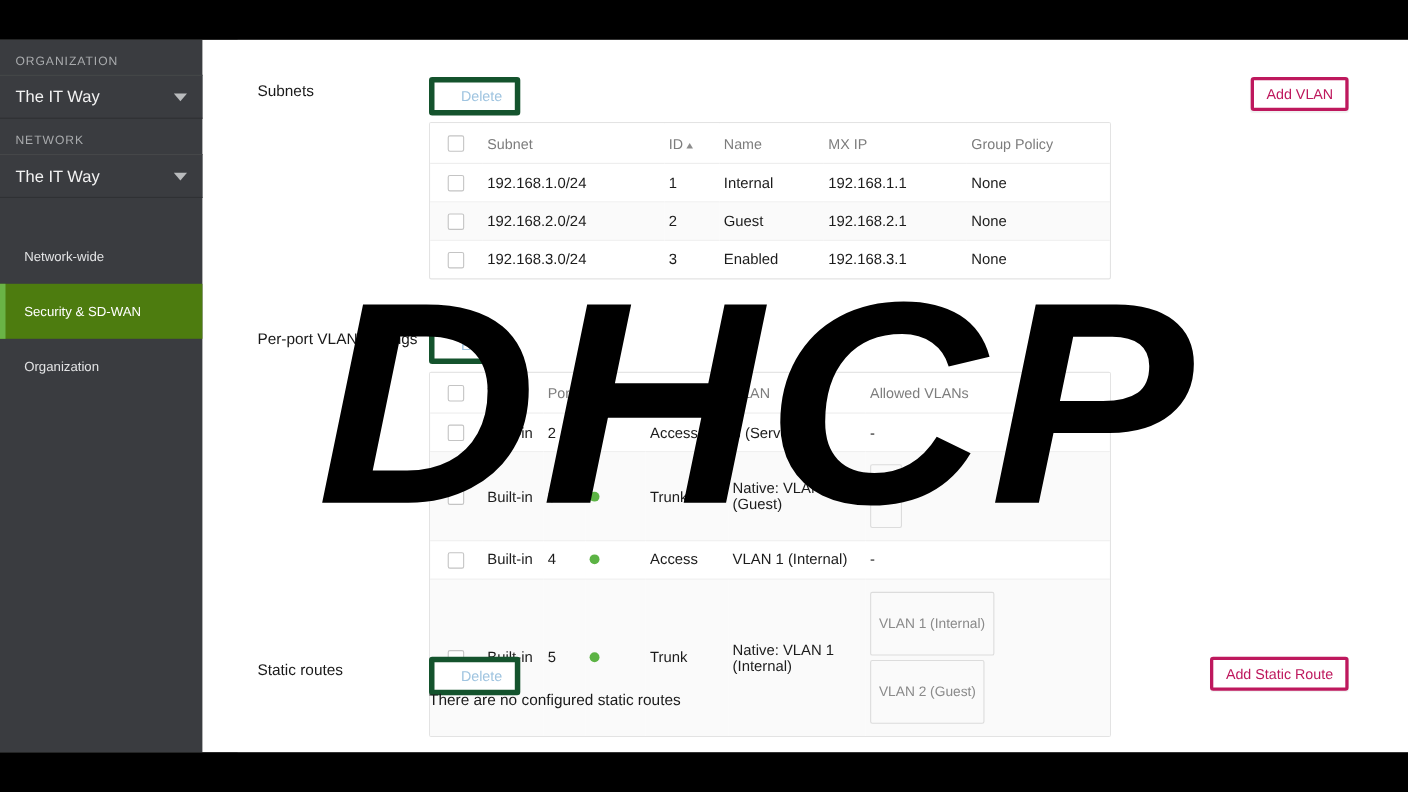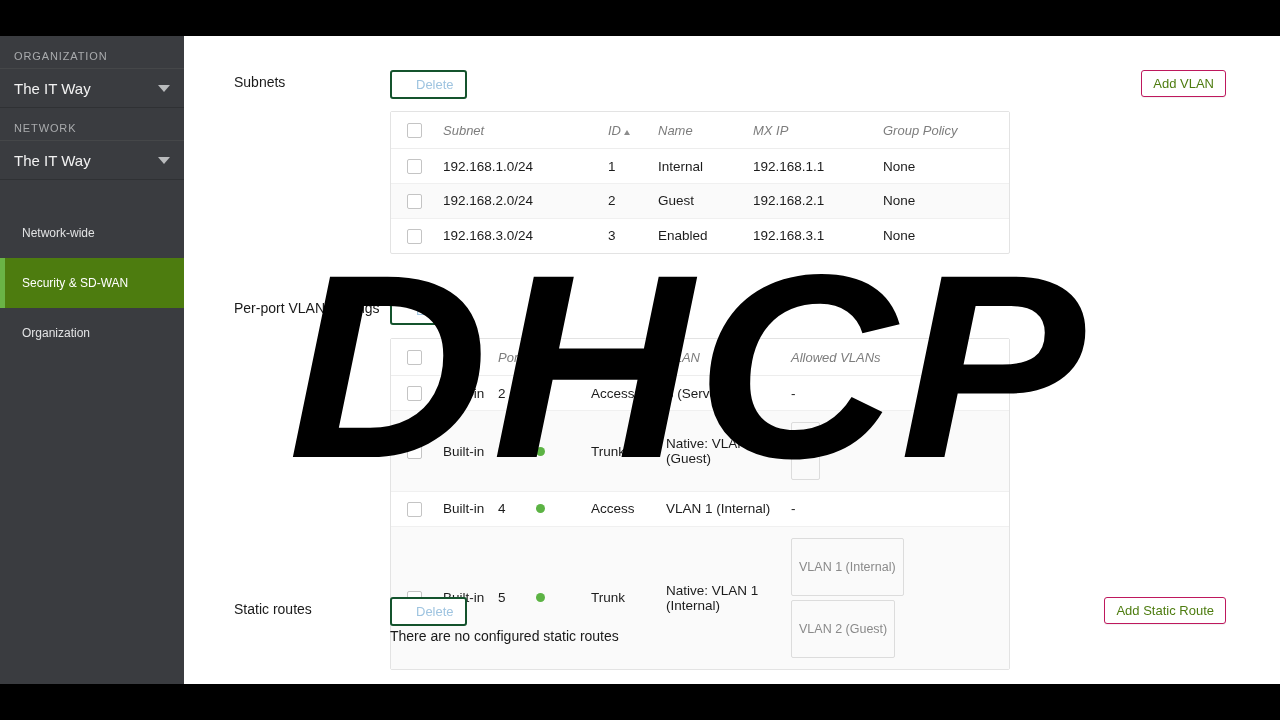--- a/index.html
+++ b/index.html
@@ -134,27 +134,27 @@
     display: inline-block;
     font-size: 13px;
     padding: 5px 11px;
     border-radius: 3px;
     background: #fff;
     cursor: pointer;
     line-height: 15px;
   }
   .btn-disabled {
     color: #9fc4e0;
-    border: 2px solid #14532d;
+    border: 5px solid #14532d;
     cursor: default;
     padding-left: 24px;
   }
   .btn-primary {
-    color: #4d7c0f;
-    border: 1px solid #be185d;
+    color: #be185d;
+    border: 3px solid #be185d;
     box-shadow: 0 1px 1px rgba(0,0,0,0.06);
     text-align: right;
   }
   .btn-right { float: right; }
 
   
   .tbl {
     position: absolute;
     left: 174px;
     width: 620px;
@@ -170,21 +170,20 @@
     table-layout: fixed;
   }
   .tbl th {
     text-align: left;
     font-weight: normal;
     color: #7d7d7d;
     font-size: 13px;
     padding: 10px 4px;
     border-bottom: 1px solid #ededed;
     background: #fff;
-    font-style: italic;
   }
   .tbl td {
     color: #1c1c1c;
     padding: 9px 4px;
     border-bottom: 1px solid #f0f0f0;
     vertical-align: middle;
     font-size: 13.5px;
   }
   .tbl tr:last-child td { border-bottom: none; }
   .tbl tr.alt td { background: #fafafa; }

